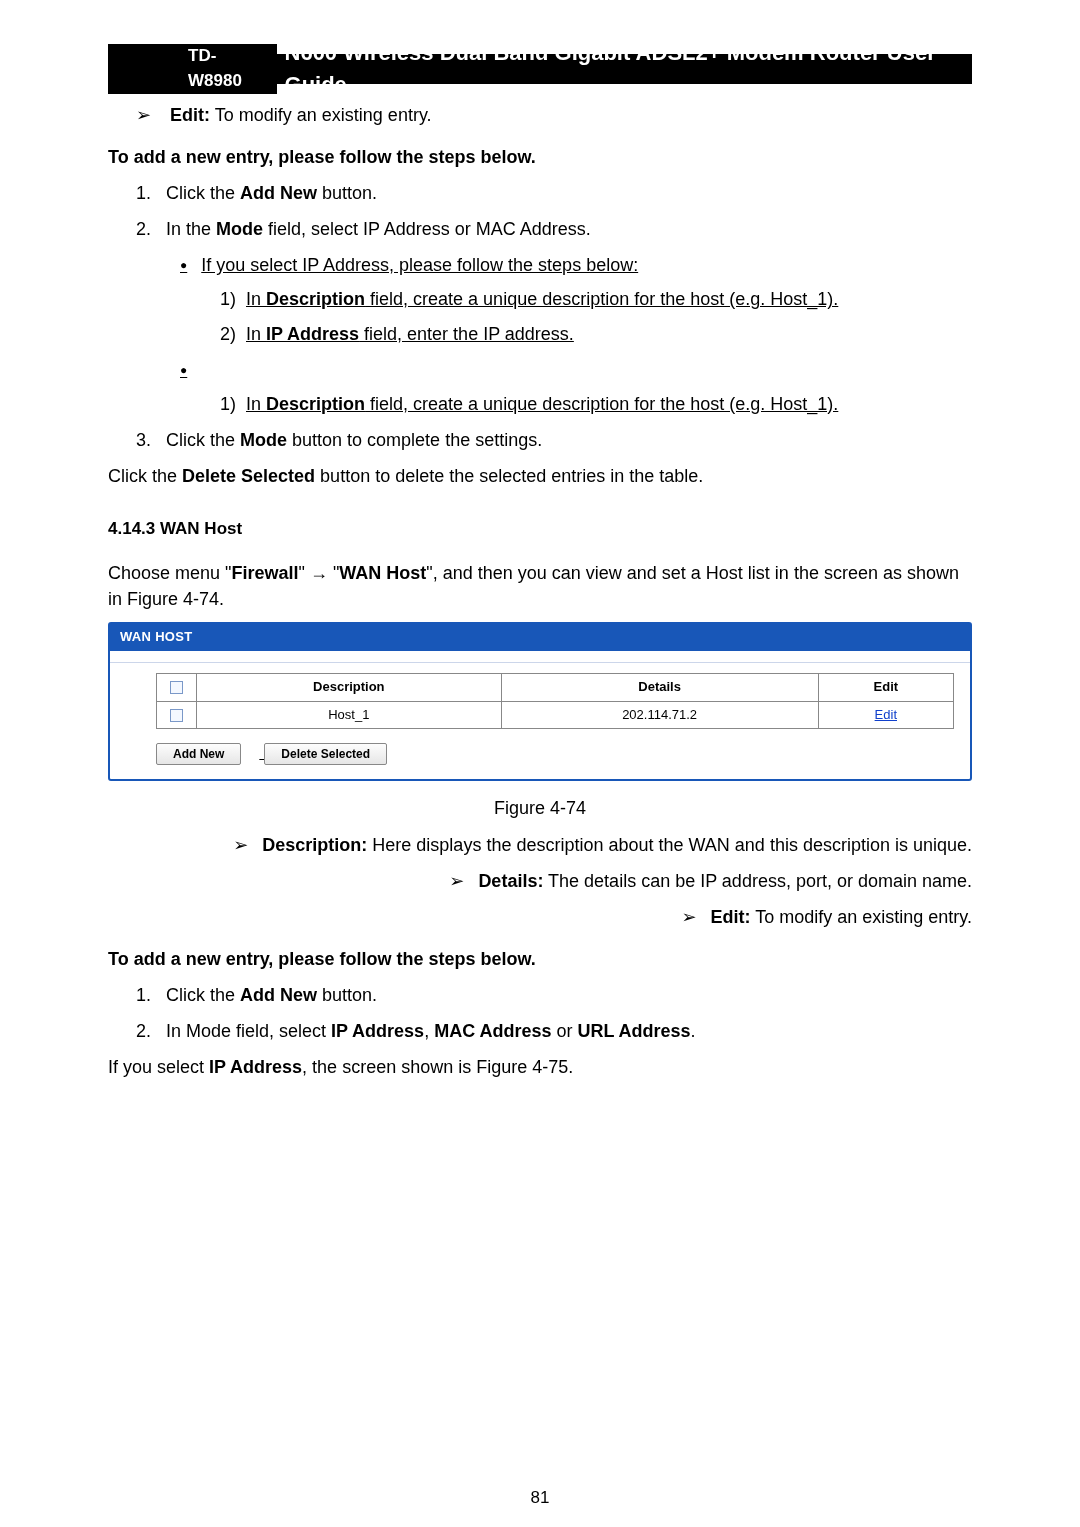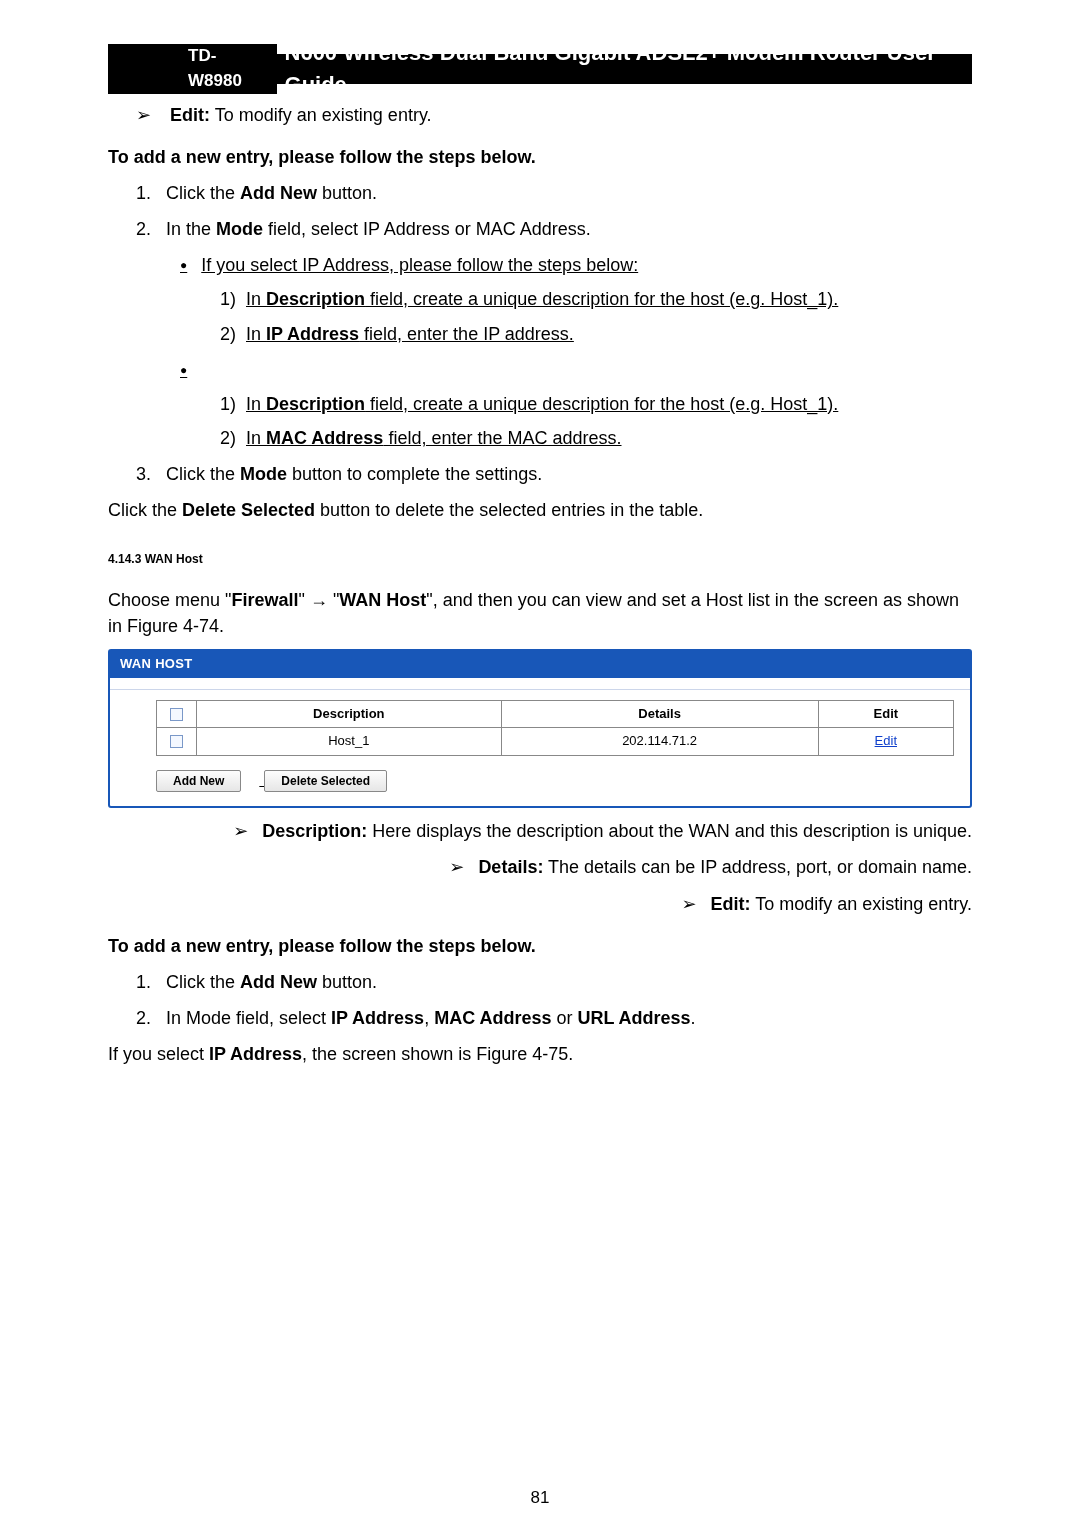--- a/index.html
+++ b/index.html
@@ -47,21 +47,21 @@
   .ol1 { list-style: none; margin-left: 28px; }
   .ol1 > li { margin: 10px 0; }
   .num { display:inline-block; width: 30px; }
   .sub-ul { list-style: none; margin-left: 44px; text-decoration: underline; }
   .sub-ul > li { margin: 10px 0; }
   .dot::before { content:"●"; font-size:12px; margin-right:14px; position:relative; top:-2px;}
   .sub-ol { list-style:none; margin-left:40px;}
   .sub-ol > li { margin: 8px 0;}
   .subnum { display:inline-block; width:26px;}
   .para-plain { margin: 10px 0;}
-  h3.section { font-size: 12px; font-weight:bold; margin: 28px 0 18px 0;}
+  h3.section { font-size: 17px; font-weight:bold; margin: 28px 0 18px 0;}
   .arrow-sym { font-family: Arial; }
   .figure-caption { text-align:center; margin: 14px 0 10px 0;}
   .def-list { margin-left:28px;}
   .def-list .arrow-bullet { margin: 10px 0; text-align: right;}
   .page-num { position:absolute; bottom:16px; left:0; right:0; text-align:center; font-size:17px;}
   
   .wan-wrap {
     border: 2px solid #1857b8;
     border-radius: 3px;
     background:#fff;
@@ -136,21 +136,20 @@
       <ul class="sub-ul">
         <li class="dot"><span>If you select IP Address, please follow the steps below:</span>
           <ol class="sub-ol">
             <li><span class="subnum">1)</span><span>In </span><span class="b">Description</span><span> field, create a unique description for the host (e.g. Host_1).</span></li>
             <li><span class="subnum">2)</span><span>In </span><span class="b">IP Address</span><span> field, enter the IP address.</span></li>
           </ol>
         </li>
         <li class="dot">
           <ol class="sub-ol">
             <li><span class="subnum">1)</span><span>In </span><span class="b">Description</span><span> field, create a unique description for the host (e.g. Host_1).</span></li>
-            <li><span class="subnum">2)</span><span>In </span><span class="b">MAC Address</span><span> field, enter the MAC address.</span></li>
           </ol>
         </li>
       </ul>
     </li>
     <li><span class="num">3.</span><span>Click the </span><span class="b">Mode</span><span> button to complete the settings.</span></li>
   </ol>
 
   <div class="para-plain">
     <span>Click the </span><span class="b">Delete Selected</span><span> button to delete the selected entries in the table.</span>
   </div>
@@ -181,20 +180,21 @@
         </tr>
       </tbody>
         </table>
       <div class="btnrow">
         <button class="ui-btn">Add New</button>
         <button class="ui-btn">Delete Selected</button>
       </div>
     </div>
   </div>
 
+  <div class="figure-caption">Figure 4-74</div>
 
   <div class="def-list">
     <div class="arrow-bullet"><span class="b">Description:</span><span> Here displays the description about the WAN and this description is unique.</span></div>
     <div class="arrow-bullet"><span class="b">Details:</span><span> The details can be IP address, port, or domain name.</span></div>
     <div class="arrow-bullet"><span class="b">Edit:</span><span> To modify an existing entry.</span></div>
   </div>
 
   <div class="para-bold">To add a new entry, please follow the steps below.</div>
 
   <ol class="ol1">

